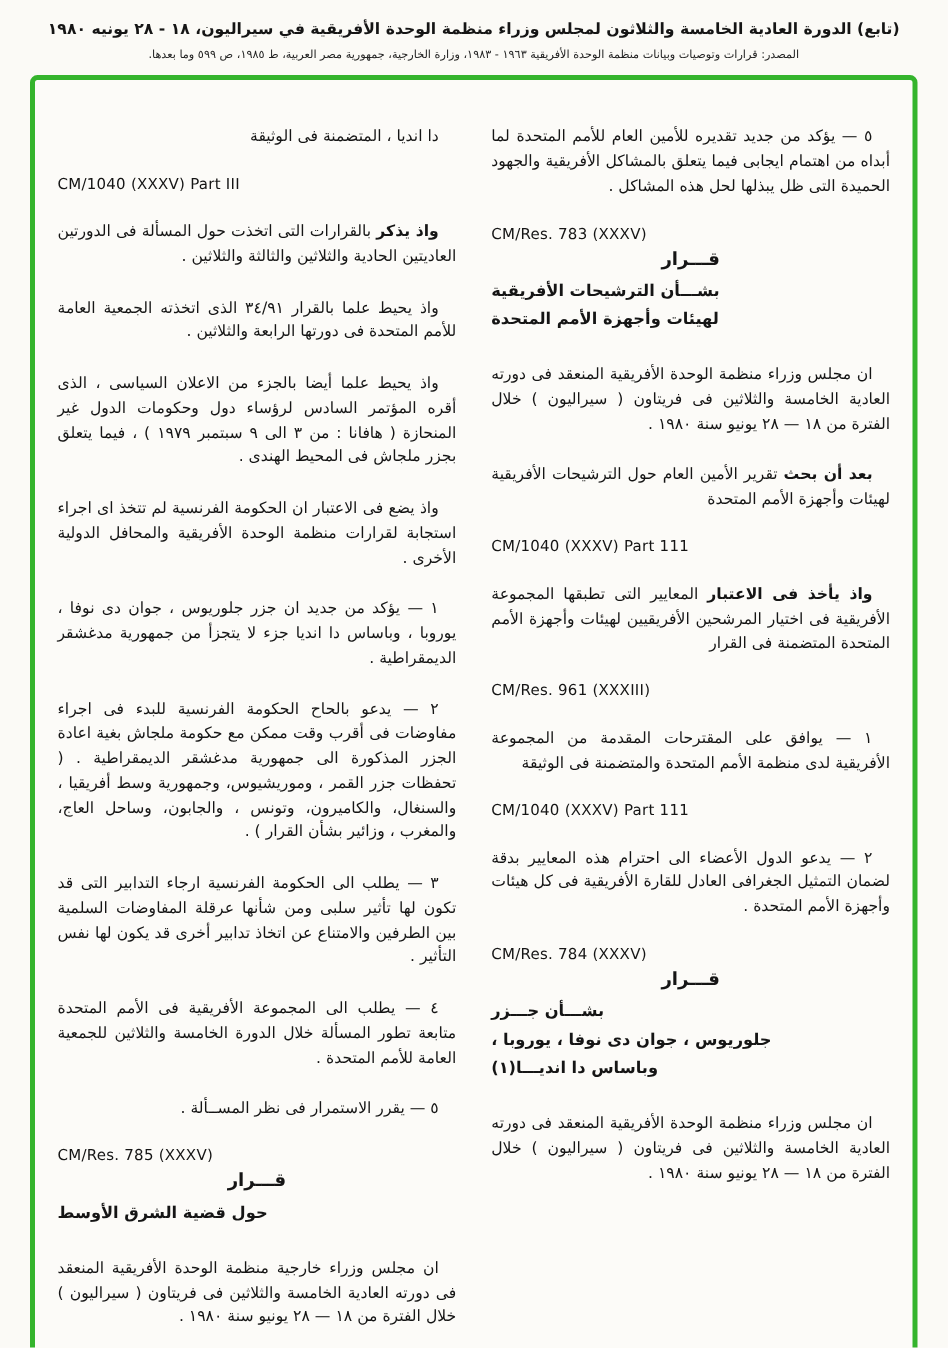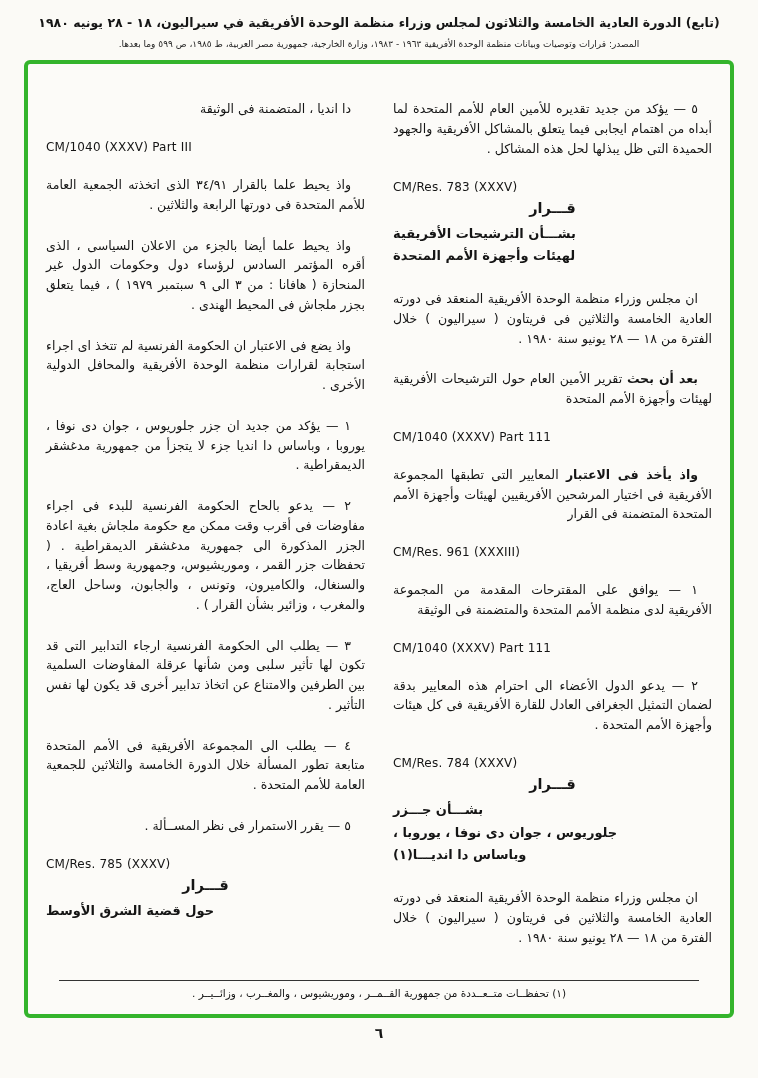--- a/index.html
+++ b/index.html
@@ -89,31 +89,33 @@
         <div class="title">قـــرار</div>
         <div class="subtitle">بشـــأن جـــزر
 جلوريوس ، جوان دى نوفا ، يوروبا ،
 وباساس دا انديـــا(١)</div>
         <p class="para">ان مجلس وزراء منظمة الوحدة الأفريقية المنعقد فى دورته العادية الخامسة والثلاثين فى فريتاون ( سيراليون ) خلال الفترة من ١٨ — ٢٨ يونيو سنة ١٩٨٠ .</p>
       </div>
 
       <div class="col">
         <p class="para">دا انديا ، المتضمنة فى الوثيقة</p>
         <div class="ref">CM/1040 (XXXV) Part III</div>
+        <p class="para"><b class="lead">واذ يذكر</b><span> بالقرارات التى اتخذت حول المسألة فى الدورتين العاديتين الحادية والثلاثين والثالثة والثلاثين .</span></p>
         <p class="para">واذ يحيط علما بالقرار ٣٤/٩١ الذى اتخذته الجمعية العامة للأمم المتحدة فى دورتها الرابعة والثلاثين .</p>
         <p class="para">واذ يحيط علما أيضا بالجزء من الاعلان السياسى ، الذى أقره المؤتمر السادس لرؤساء دول وحكومات الدول غير المنحازة ( هافانا : من ٣ الى ٩ سبتمبر ١٩٧٩ ) ، فيما يتعلق بجزر ملجاش فى المحيط الهندى .</p>
         <p class="para">واذ يضع فى الاعتبار ان الحكومة الفرنسية لم تتخذ اى اجراء استجابة لقرارات منظمة الوحدة الأفريقية والمحافل الدولية الأخرى .</p>
         <p class="para">١ — يؤكد من جديد ان جزر جلوريوس ، جوان دى نوفا ، يوروبا ، وباساس دا انديا جزء لا يتجزأ من جمهورية مدغشقر الديمقراطية .</p>
         <p class="para">٢ — يدعو بالحاح الحكومة الفرنسية للبدء فى اجراء مفاوضات فى أقرب وقت ممكن مع حكومة ملجاش بغية اعادة الجزر المذكورة الى جمهورية مدغشقر الديمقراطية . ( تحفظات جزر القمر ، وموريشيوس، وجمهورية وسط أفريقيا ، والسنغال، والكاميرون، وتونس ، والجابون، وساحل العاج، والمغرب ، وزائير بشأن القرار ) .</p>
         <p class="para">٣ — يطلب الى الحكومة الفرنسية ارجاء التدابير التى قد تكون لها تأثير سلبى ومن شأنها عرقلة المفاوضات السلمية بين الطرفين والامتناع عن اتخاذ تدابير أخرى قد يكون لها نفس التأثير .</p>
         <p class="para">٤ — يطلب الى المجموعة الأفريقية فى الأمم المتحدة متابعة تطور المسألة خلال الدورة الخامسة والثلاثين للجمعية العامة للأمم المتحدة .</p>
         <p class="para">٥ — يقرر الاستمرار فى نظر المســألة .</p>
         <div class="ref gap-top">CM/Res. 785 (XXXV)</div>
         <div class="title">قـــرار</div>
         <div class="subtitle">حول قضية الشرق الأوسط</div>
+        <p class="para">ان مجلس وزراء خارجية منظمة الوحدة الأفريقية المنعقد فى دورته العادية الخامسة والثلاثين فى فريتاون ( سيراليون ) خلال الفترة من ١٨ — ٢٨ يونيو سنة ١٩٨٠ .</p>
       </div>
 
     </div>
 
     <div class="footnote-rule"></div>
     <div class="footnote">(١) تحفظــات متــعــددة من جمهورية القــمــر ، وموريشيوس ، والمغــرب ، وزائــيــر .</div>
   </div>
 
   <div class="pagenum">٦</div>
 

